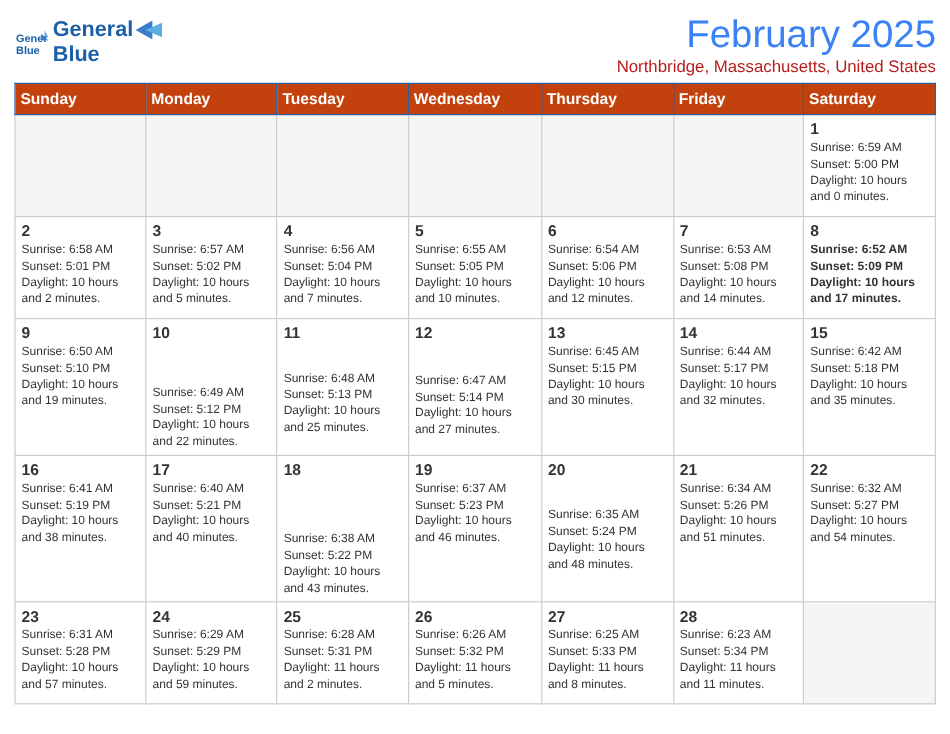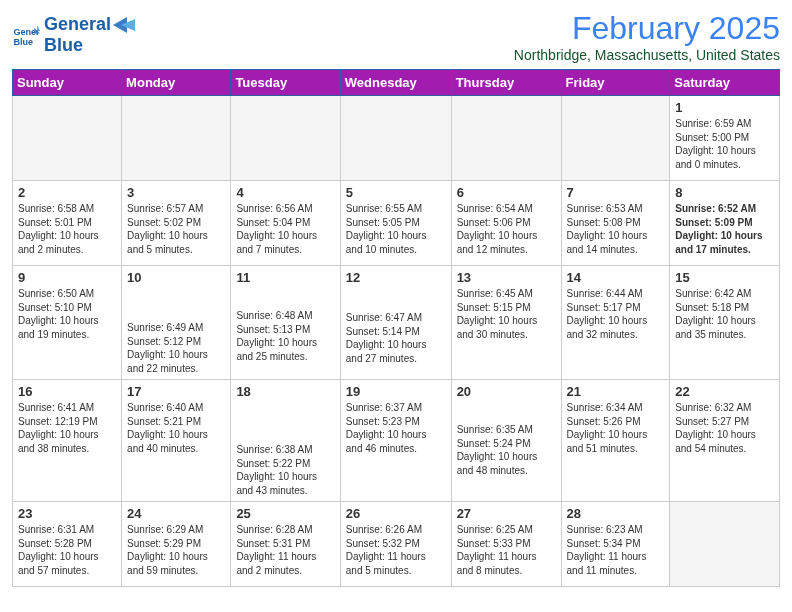--- a/index.html
+++ b/index.html
@@ -34,29 +34,29 @@
     .title-block {
       text-align: right;
     }
     .month-title {
       font-size: 32px;
       color: #3b82f6;
       font-weight: normal;
     }
     .location {
       font-size: 14px;
-      color: #14532d;
+      color: #b91c1c;
     }
     .calendar {
       width: 100%;
       border-collapse: collapse;
       border: 1px solid #ccc;
     }
     .calendar th {
-      background: #a21caf;
+      background: #c2410c;
       color: #fff;
       font-size: 13px;
       font-weight: bold;
       padding: 5px 4px;
       text-align: left;
       border: 1px solid #2a60a0;
     }
     .calendar td {
       vertical-align: top;
       border: 1px solid #ccc;
@@ -238,21 +238,21 @@
             <div class="day-info" style="white-space: pre-line;">Sunrise: 6:42 AM
 Sunset: 5:18 PM
 Daylight: 10 hours
 and 35 minutes.</div>
           </td>
         </tr>
         <tr>
           <td>
             <span class="day-num">16</span>
             <div class="day-info" style="white-space: pre-line;">Sunrise: 6:41 AM
-Sunset: 12:19 PM
+Sunset: 5:19 PM
 Daylight: 10 hours
 and 38 minutes.</div>
           </td>
           <td>
             <span class="day-num">17</span>
             <div class="day-info" style="white-space: pre-line;">Sunrise: 6:40 AM
 Sunset: 5:21 PM
 Daylight: 10 hours
 and 40 minutes.</div>
           </td>

